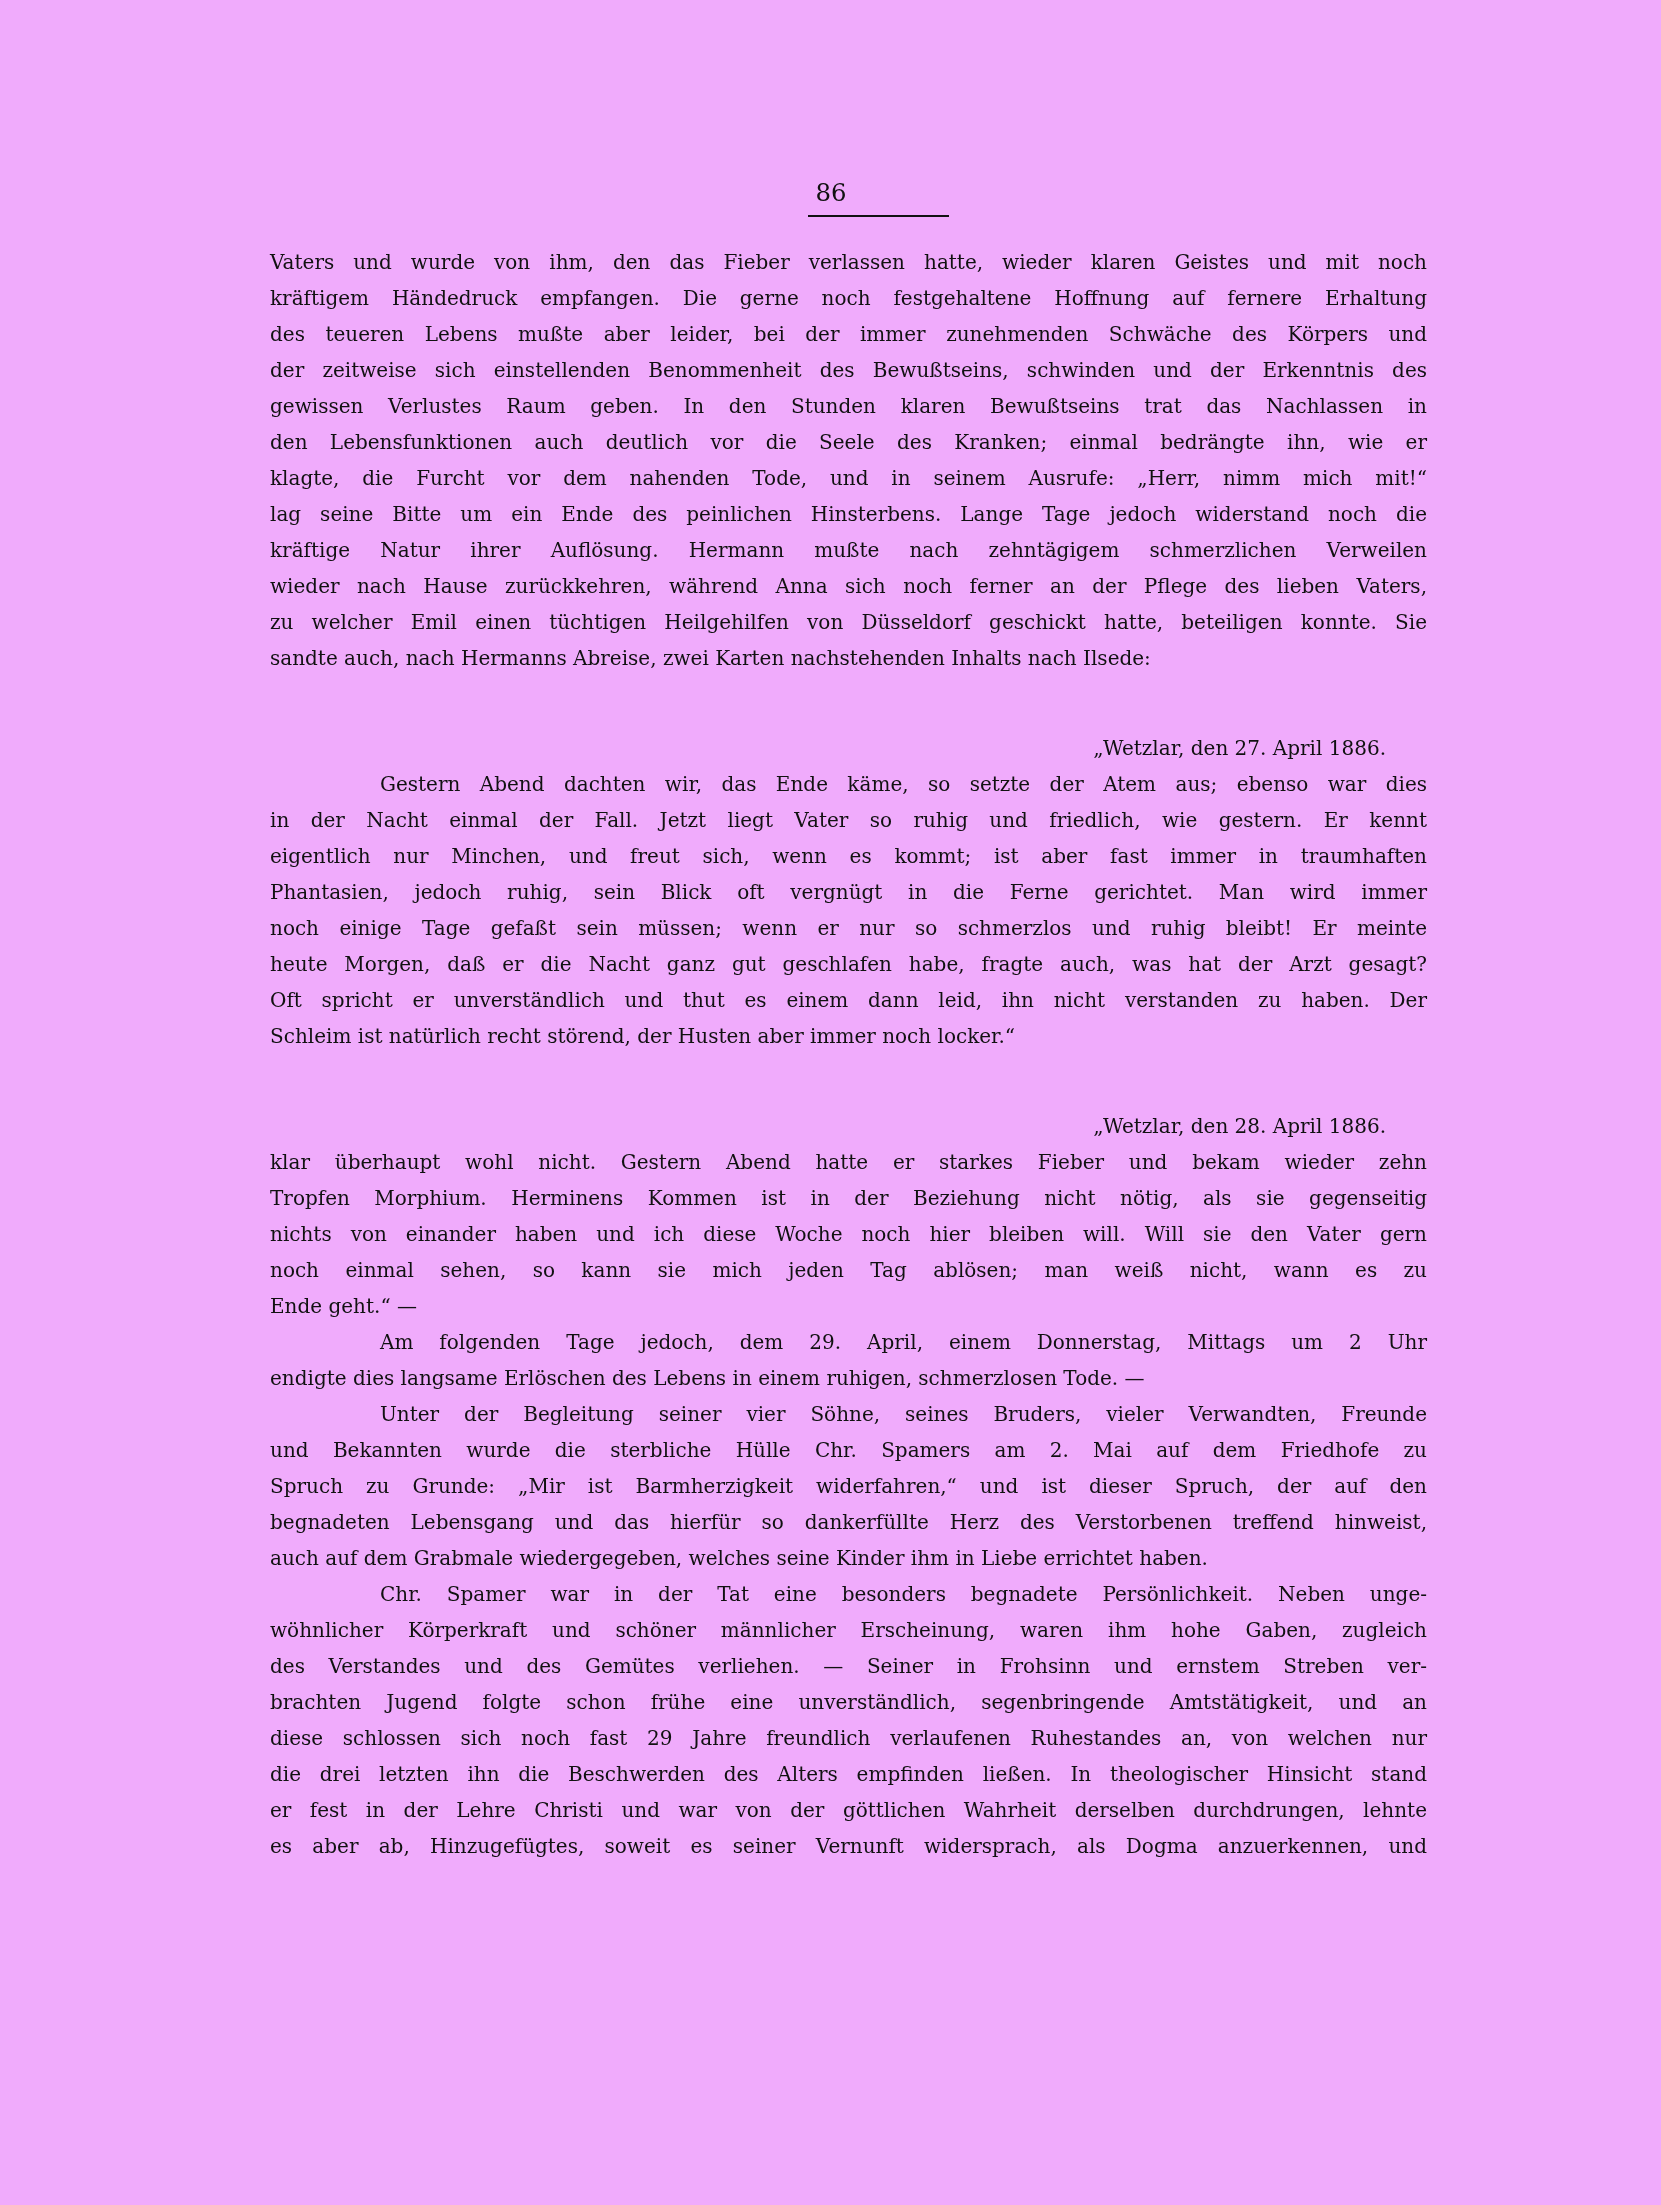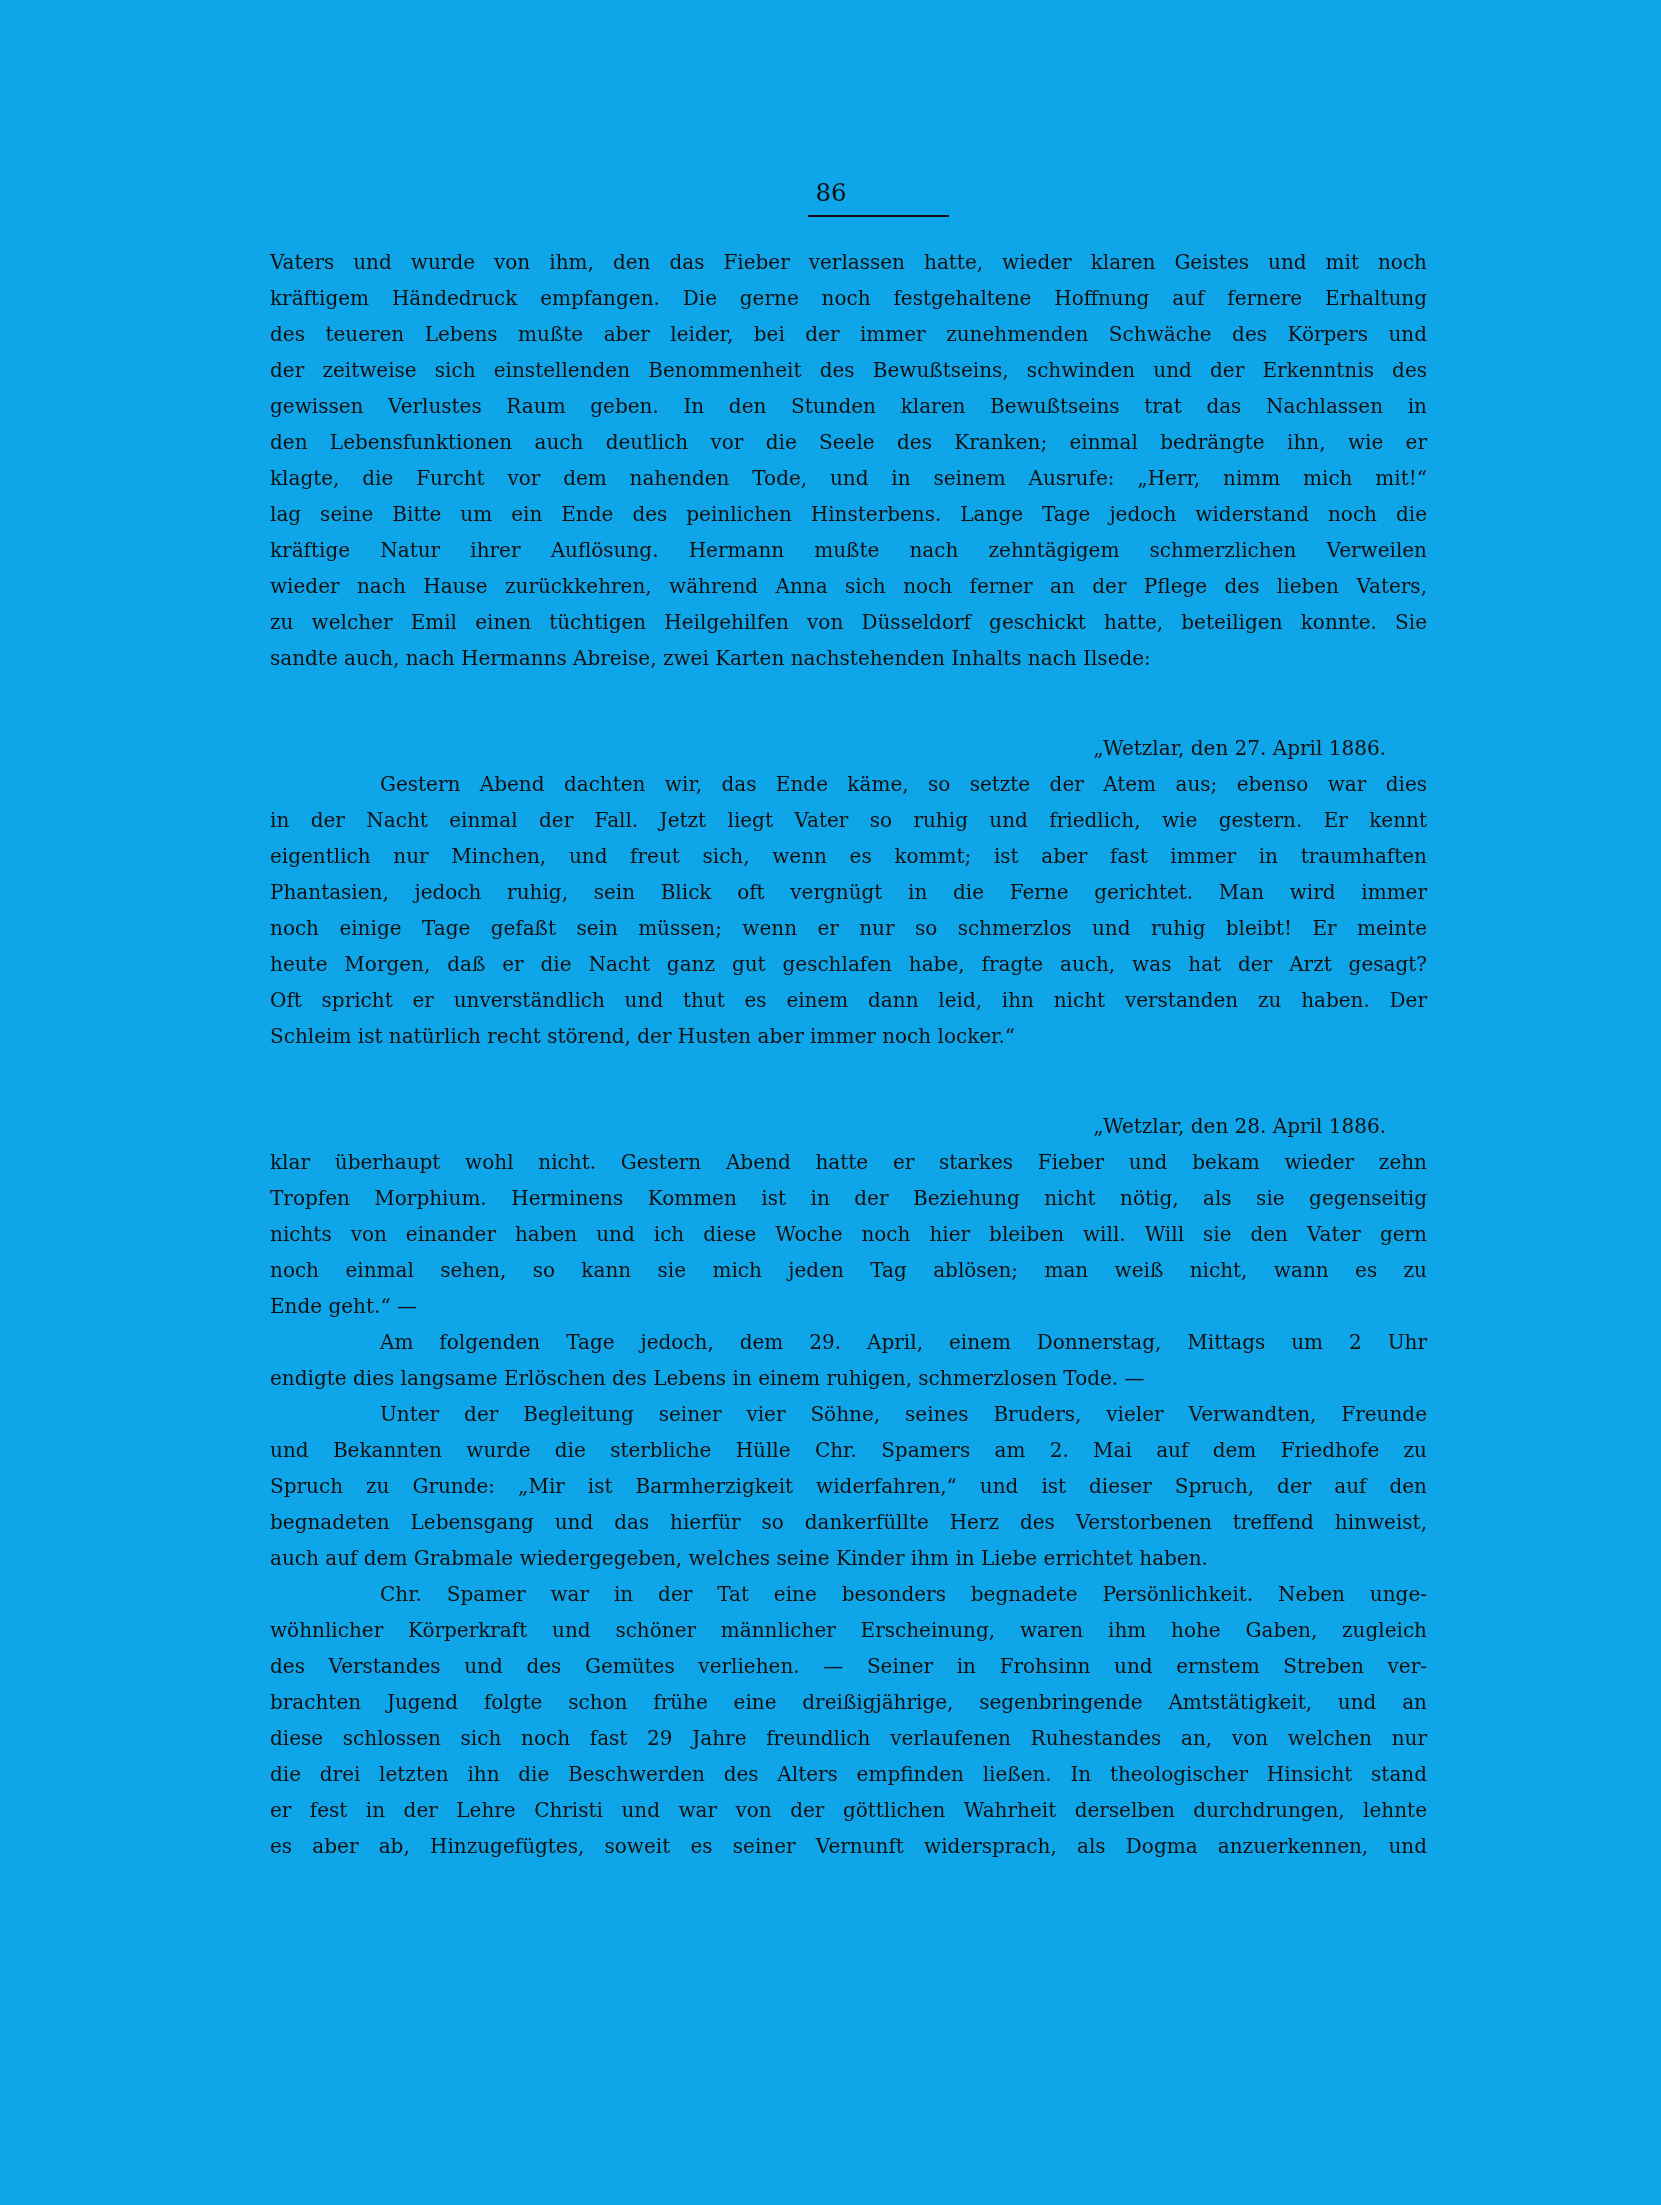--- a/index.html
+++ b/index.html
@@ -1,17 +1,17 @@
 <!DOCTYPE html>
 <html style="font-size:11px"><head>
 <meta charset="utf-8">
 <style>
   html, body { margin: 0; padding: 0; background: #ffffff; }
   body { width: 1662px; height: 2205px; position: relative; overflow: hidden; color: #111; }
-  .page { position: absolute; left: 0; top: 0; width: 1662px; height: 2205px; background: #0ea5e9; }
+  .page { position: absolute; left: 0; top: 0; width: 1662px; height: 2205px; background: #f0abfc; }
   .page-number { position: absolute; left: 0; width: 1662px; top: 178px; text-align: center;
     font-family: "DejaVu Serif", serif; font-size: 24.4px; color: #111; }
   .header-rule { position: absolute; left: 808px; top: 215px; width: 141px; height: 2px; background: #111; }
   .body { position: absolute; left: 270px; top: 244px; width: 1157px; }
   .line { display: block; height: 36px; line-height: 36px; white-space: nowrap;
     font-family: "DejaVu Serif", serif; font-size: 20px; color: #111; text-align: justify; text-align-last: justify; }
   .line.last { text-align-last: left; }
   .line.indent { padding-left: 110px; }
   .line.dateline { text-align: right; text-align-last: right; padding-right: 41px; margin-top: 28px; }
   .gap { height: 26px; }
@@ -75,21 +75,21 @@
       <span class="line">und Bekannten wurde die sterbliche Hülle Chr. Spamers am 2. Mai auf dem Friedhofe zu</span>
       <span class="line">Spruch zu Grunde: „Mir ist Barmherzigkeit widerfahren,“ und ist dieser Spruch, der auf den</span>
       <span class="line">begnadeten Lebensgang und das hierfür so dankerfüllte Herz des Verstorbenen treffend hinweist,</span>
       <span class="line last">auch auf dem Grabmale wiedergegeben, welches seine Kinder ihm in Liebe errichtet haben.</span>
     </div>
 
     <div>
       <span class="line indent">Chr. Spamer war in der Tat eine besonders begnadete Persönlichkeit. Neben unge-</span>
       <span class="line">wöhnlicher Körperkraft und schöner männlicher Erscheinung, waren ihm hohe Gaben, zugleich</span>
       <span class="line">des Verstandes und des Gemütes verliehen. — Seiner in Frohsinn und ernstem Streben ver-</span>
-      <span class="line">brachten Jugend folgte schon frühe eine dreißigjährige, segenbringende Amtstätigkeit, und an</span>
+      <span class="line">brachten Jugend folgte schon frühe eine unverständlich, segenbringende Amtstätigkeit, und an</span>
       <span class="line">diese schlossen sich noch fast 29 Jahre freundlich verlaufenen Ruhestandes an, von welchen nur</span>
       <span class="line">die drei letzten ihn die Beschwerden des Alters empfinden ließen. In theologischer Hinsicht stand</span>
       <span class="line">er fest in der Lehre Christi und war von der göttlichen Wahrheit derselben durchdrungen, lehnte</span>
       <span class="line">es aber ab, Hinzugefügtes, soweit es seiner Vernunft widersprach, als Dogma anzuerkennen, und</span>
     </div>
 
   </div>
 </div>
 
 

